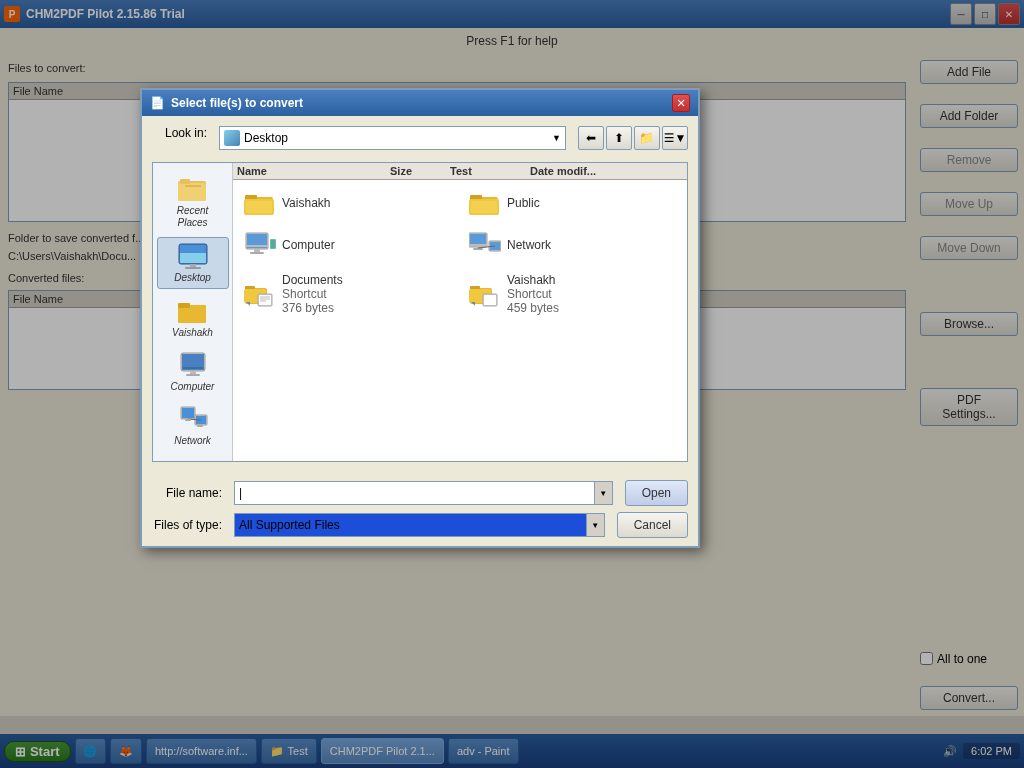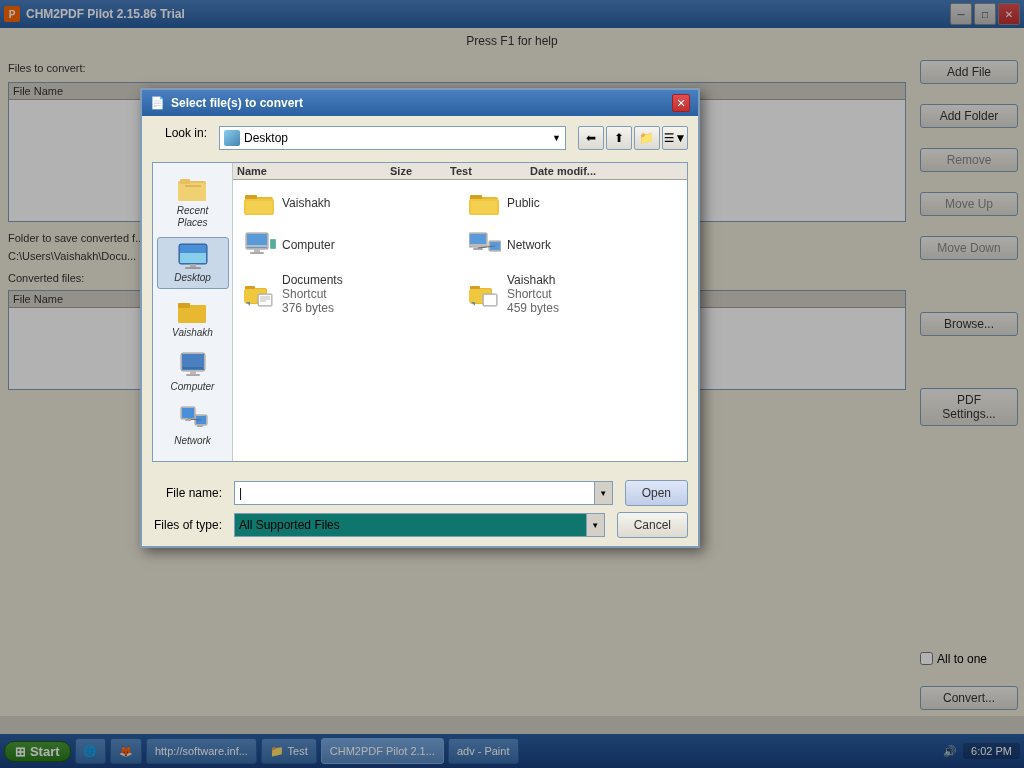--- a/index.html
+++ b/index.html
@@ -730,21 +730,21 @@
         <span class="input-label">File name:</span>
         <div style="flex:1; display:flex; position:relative;">
           <input type="text" style="flex: 1 1 0%; height: 24px; border: 1px solid rgb(127, 157, 185); padding: 2px 4px; font-size: 12px; background: white;" value="|">
           <div class="input-arrow">▼</div>
         </div>
         <button class="open-btn" style="background:linear-gradient(to bottom,#e0e8f8,#c0cce8); border:1px solid #7f9db9; border-radius:3px; padding:4px 16px; font-size:12px; cursor:pointer;">Open</button>
       </div>
       <div class="input-row">
         <span class="input-label">Files of type:</span>
         <div style="flex:1; display:flex; position:relative;">
-          <div style="flex:1; height:24px; border:1px solid #7f9db9; padding:2px 4px; font-size:12px; background:#0f766e; display:flex; align-items:center;">
+          <div style="flex:1; height:24px; border:1px solid #7f9db9; padding:2px 4px; font-size:12px; background:#1d4ed8; display:flex; align-items:center;">
             <span>All Supported Files</span>
           </div>
           <div class="input-arrow">▼</div>
         </div>
         <button class="open-btn" style="background:linear-gradient(to bottom,#f5f4ef,#dcdad0); border:1px solid #7f9db9; border-radius:3px; padding:4px 16px; font-size:12px; cursor:pointer;">Cancel</button>
       </div>
     </div>
   </div>
 </div>
 

